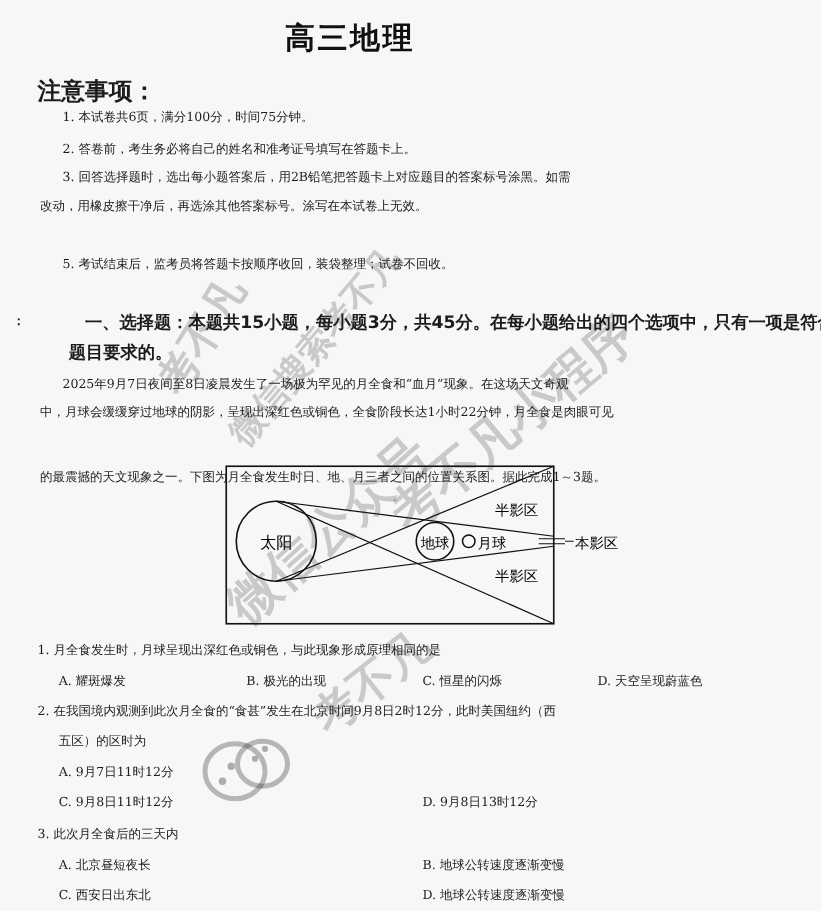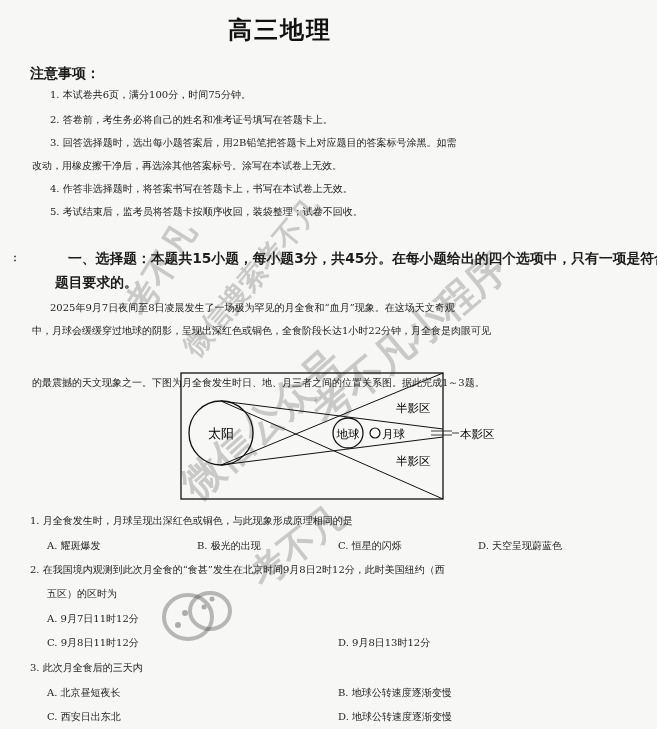--- a/index.html
+++ b/index.html
@@ -10,21 +10,21 @@
     color:#1c1c1c;
   }
   .page { position:absolute; left:0; top:0; width:657px; height:729px; }
   .title {
     position:absolute; left:0; width:560px; top:14px; text-align:center;
     font-family:"DejaVu Sans","Liberation Sans",sans-serif;
     font-size:24px; font-weight:bold; letter-spacing:2px; color:#111;
   }
   .line { position:absolute; font-size:10px; white-space:nowrap; line-height:18px; }
   .bold { font-weight:bold; font-family:"DejaVu Sans","Liberation Sans",sans-serif; }
-  .notice-head { left:30px; top:64px; font-size:14px; }
+  .notice-head { left:30px; top:64px; font-size:19px; }
   .n1 { left:50px; top:86px; }
   .n2 { left:50px; top:111px; }
   .n3 { left:50px; top:134px; }
   .n3b{ left:32px; top:157px; }
   .n4 { left:50px; top:180px; }
   .n5 { left:50px; top:203px; }
   .sec { left:12px; top:249px; font-size:13.8px;margin-left:38px; }
   .sec2{ left:55px; top:273px; font-size:13.8px; }
   .p1 { left:50px; top:299px; }
   .p2 { left:32px; top:322px; }
@@ -64,21 +64,20 @@
 
 <div class="page">
 
   <div class="title">高三地理</div>
 
   <div class="line bold notice-head">注意事项：</div>
   <div class="line n1">1. 本试卷共6页，满分100分，时间75分钟。</div>
   <div class="line n2">2. 答卷前，考生务必将自己的姓名和准考证号填写在答题卡上。</div>
   <div class="line n3">3. 回答选择题时，选出每小题答案后，用2B铅笔把答题卡上对应题目的答案标号涂黑。如需</div>
   <div class="line n3b">改动，用橡皮擦干净后，再选涂其他答案标号。涂写在本试卷上无效。</div>
-  <div class="line n4">4. 作答非选择题时，将答案书写在答题卡上，书写在本试卷上无效。</div>
   <div class="line n5">5. 考试结束后，监考员将答题卡按顺序收回，装袋整理；试卷不回收。</div>
 
   <div class="line colon">：</div>
   <div class="line bold sec" style="left:30px">一、选择题：本题共15小题，每小题3分，共45分。在每小题给出的四个选项中，只有一项是符合</div>
   <div class="line bold sec2">题目要求的。</div>
 
   <div class="line p1">2025年9月7日夜间至8日凌晨发生了一场极为罕见的月全食和“血月”现象。在这场天文奇观</div>
   <div class="line p2">中，月球会缓缓穿过地球的阴影，呈现出深红色或铜色，全食阶段长达1小时22分钟，月全食是肉眼可见</div>
   <div class="line p3">的最震撼的天文现象之一。下图为月全食发生时日、地、月三者之间的位置关系图。据此完成1～3题。</div>
 

